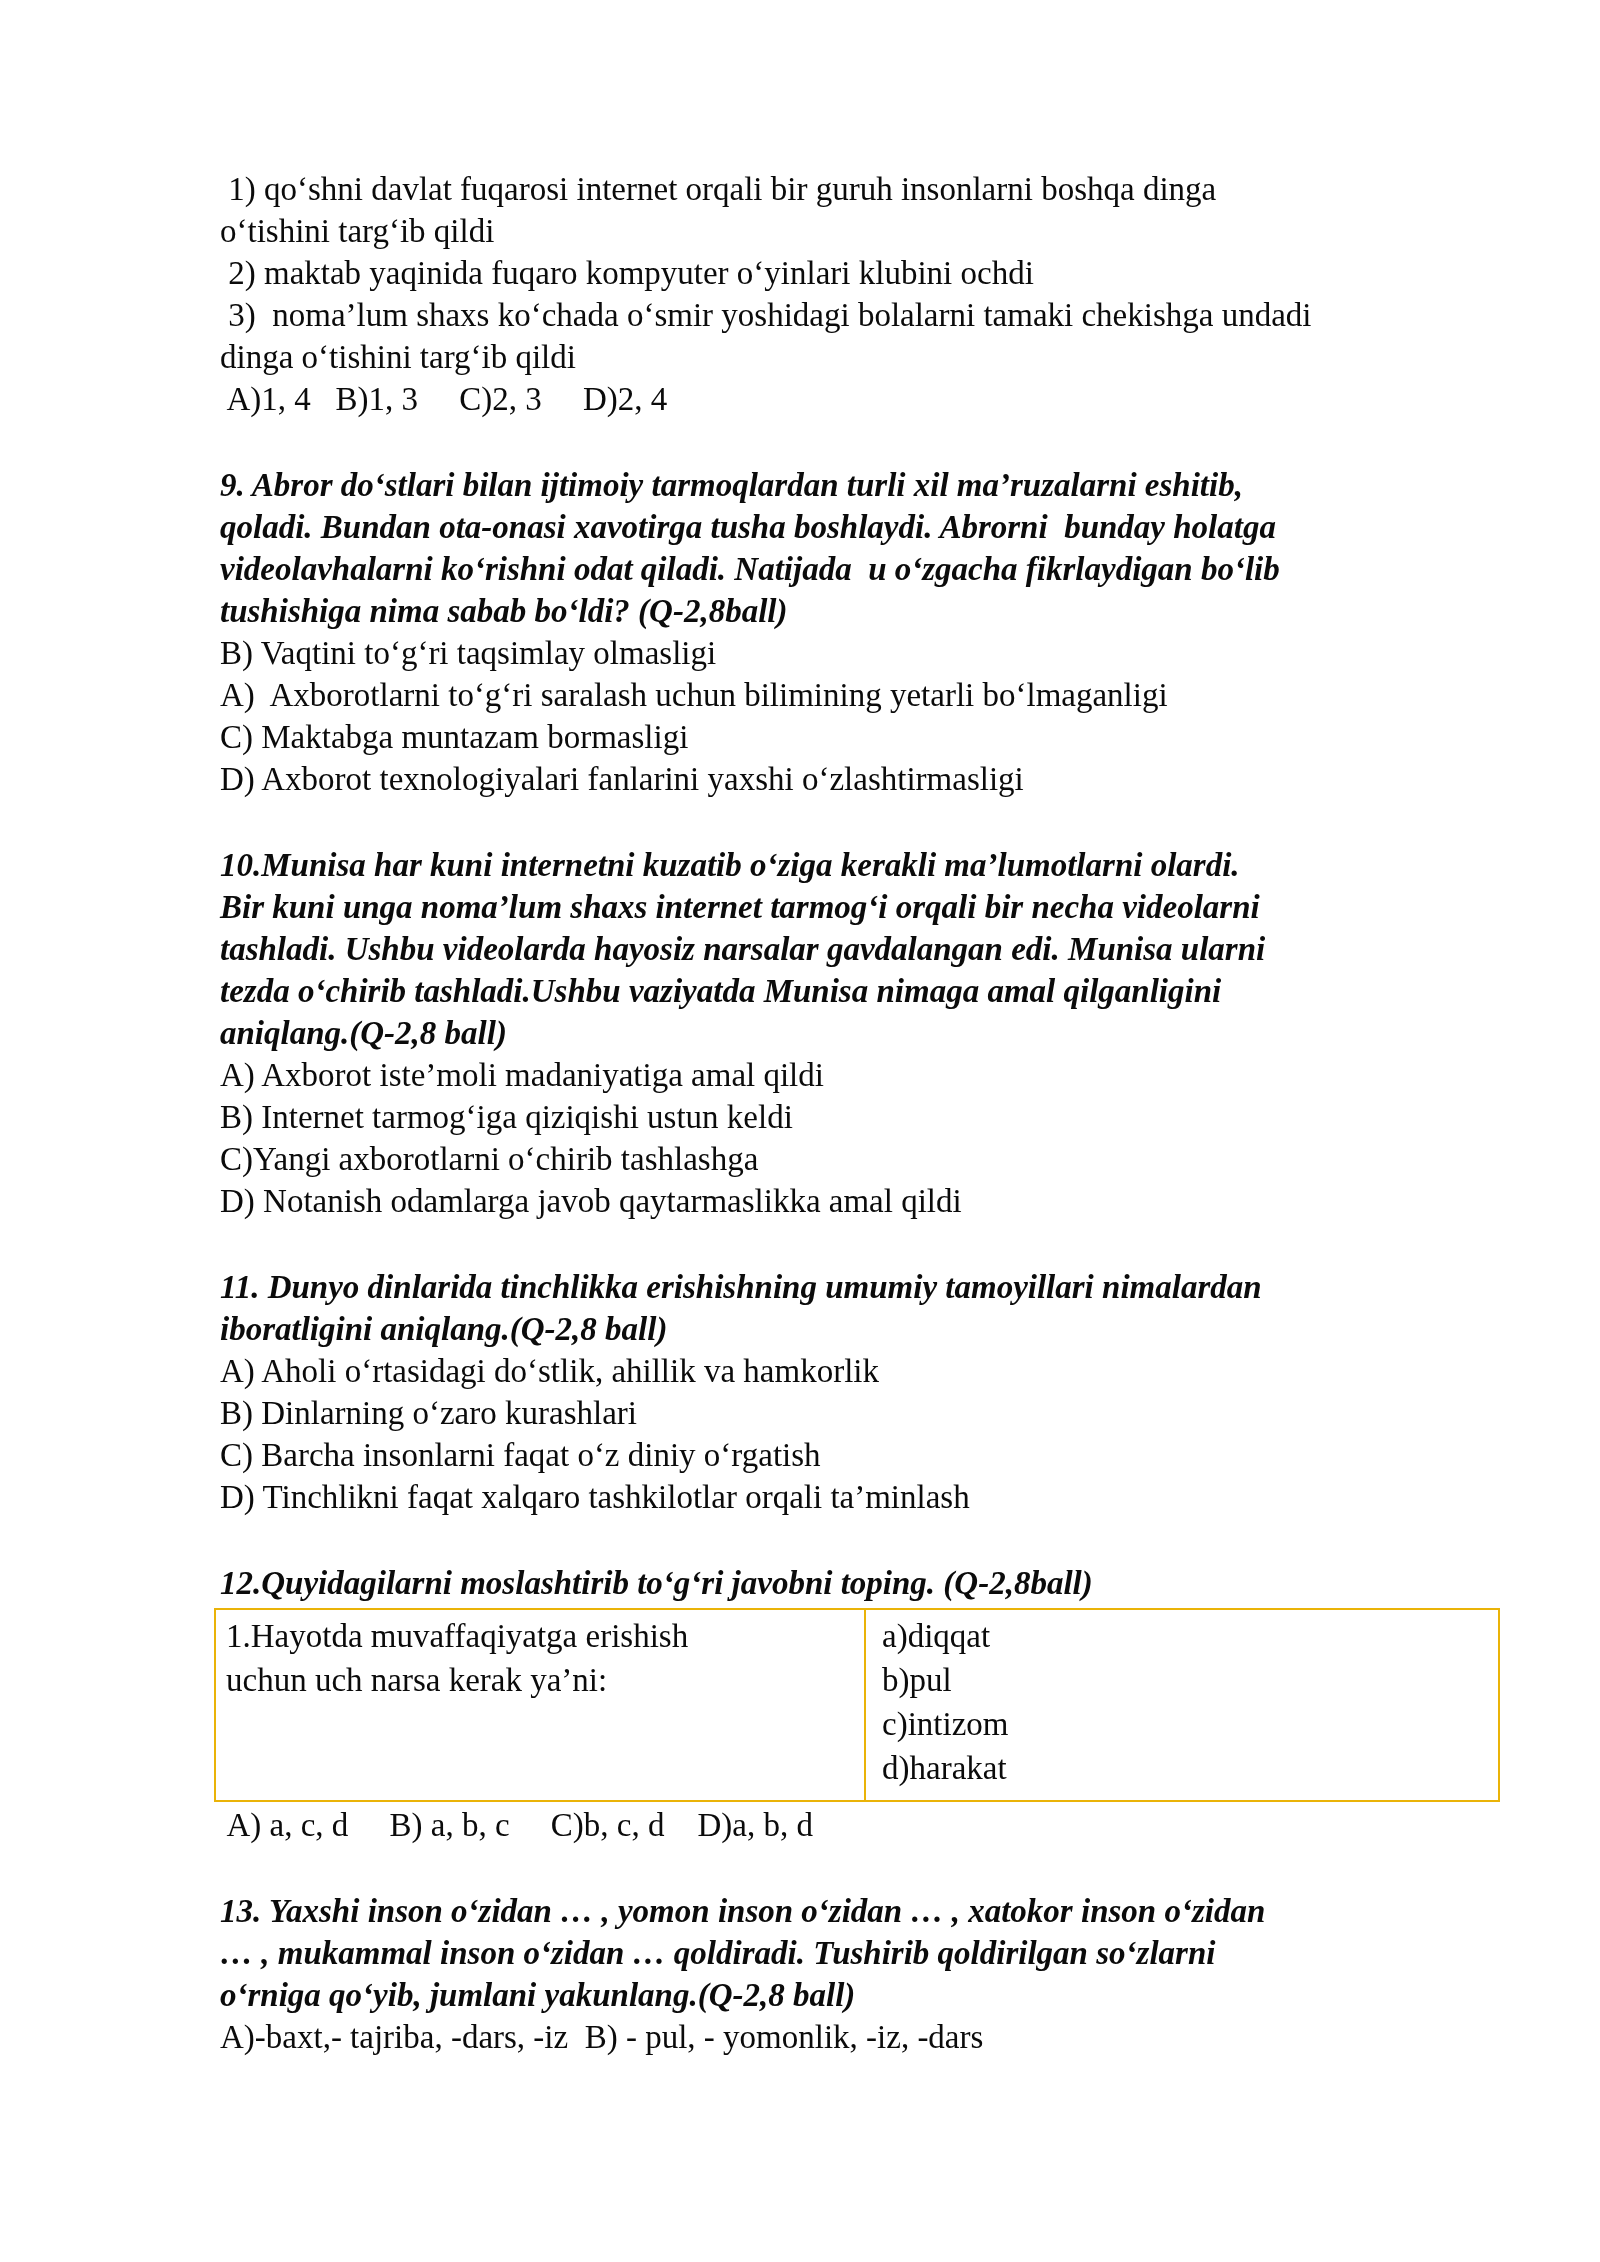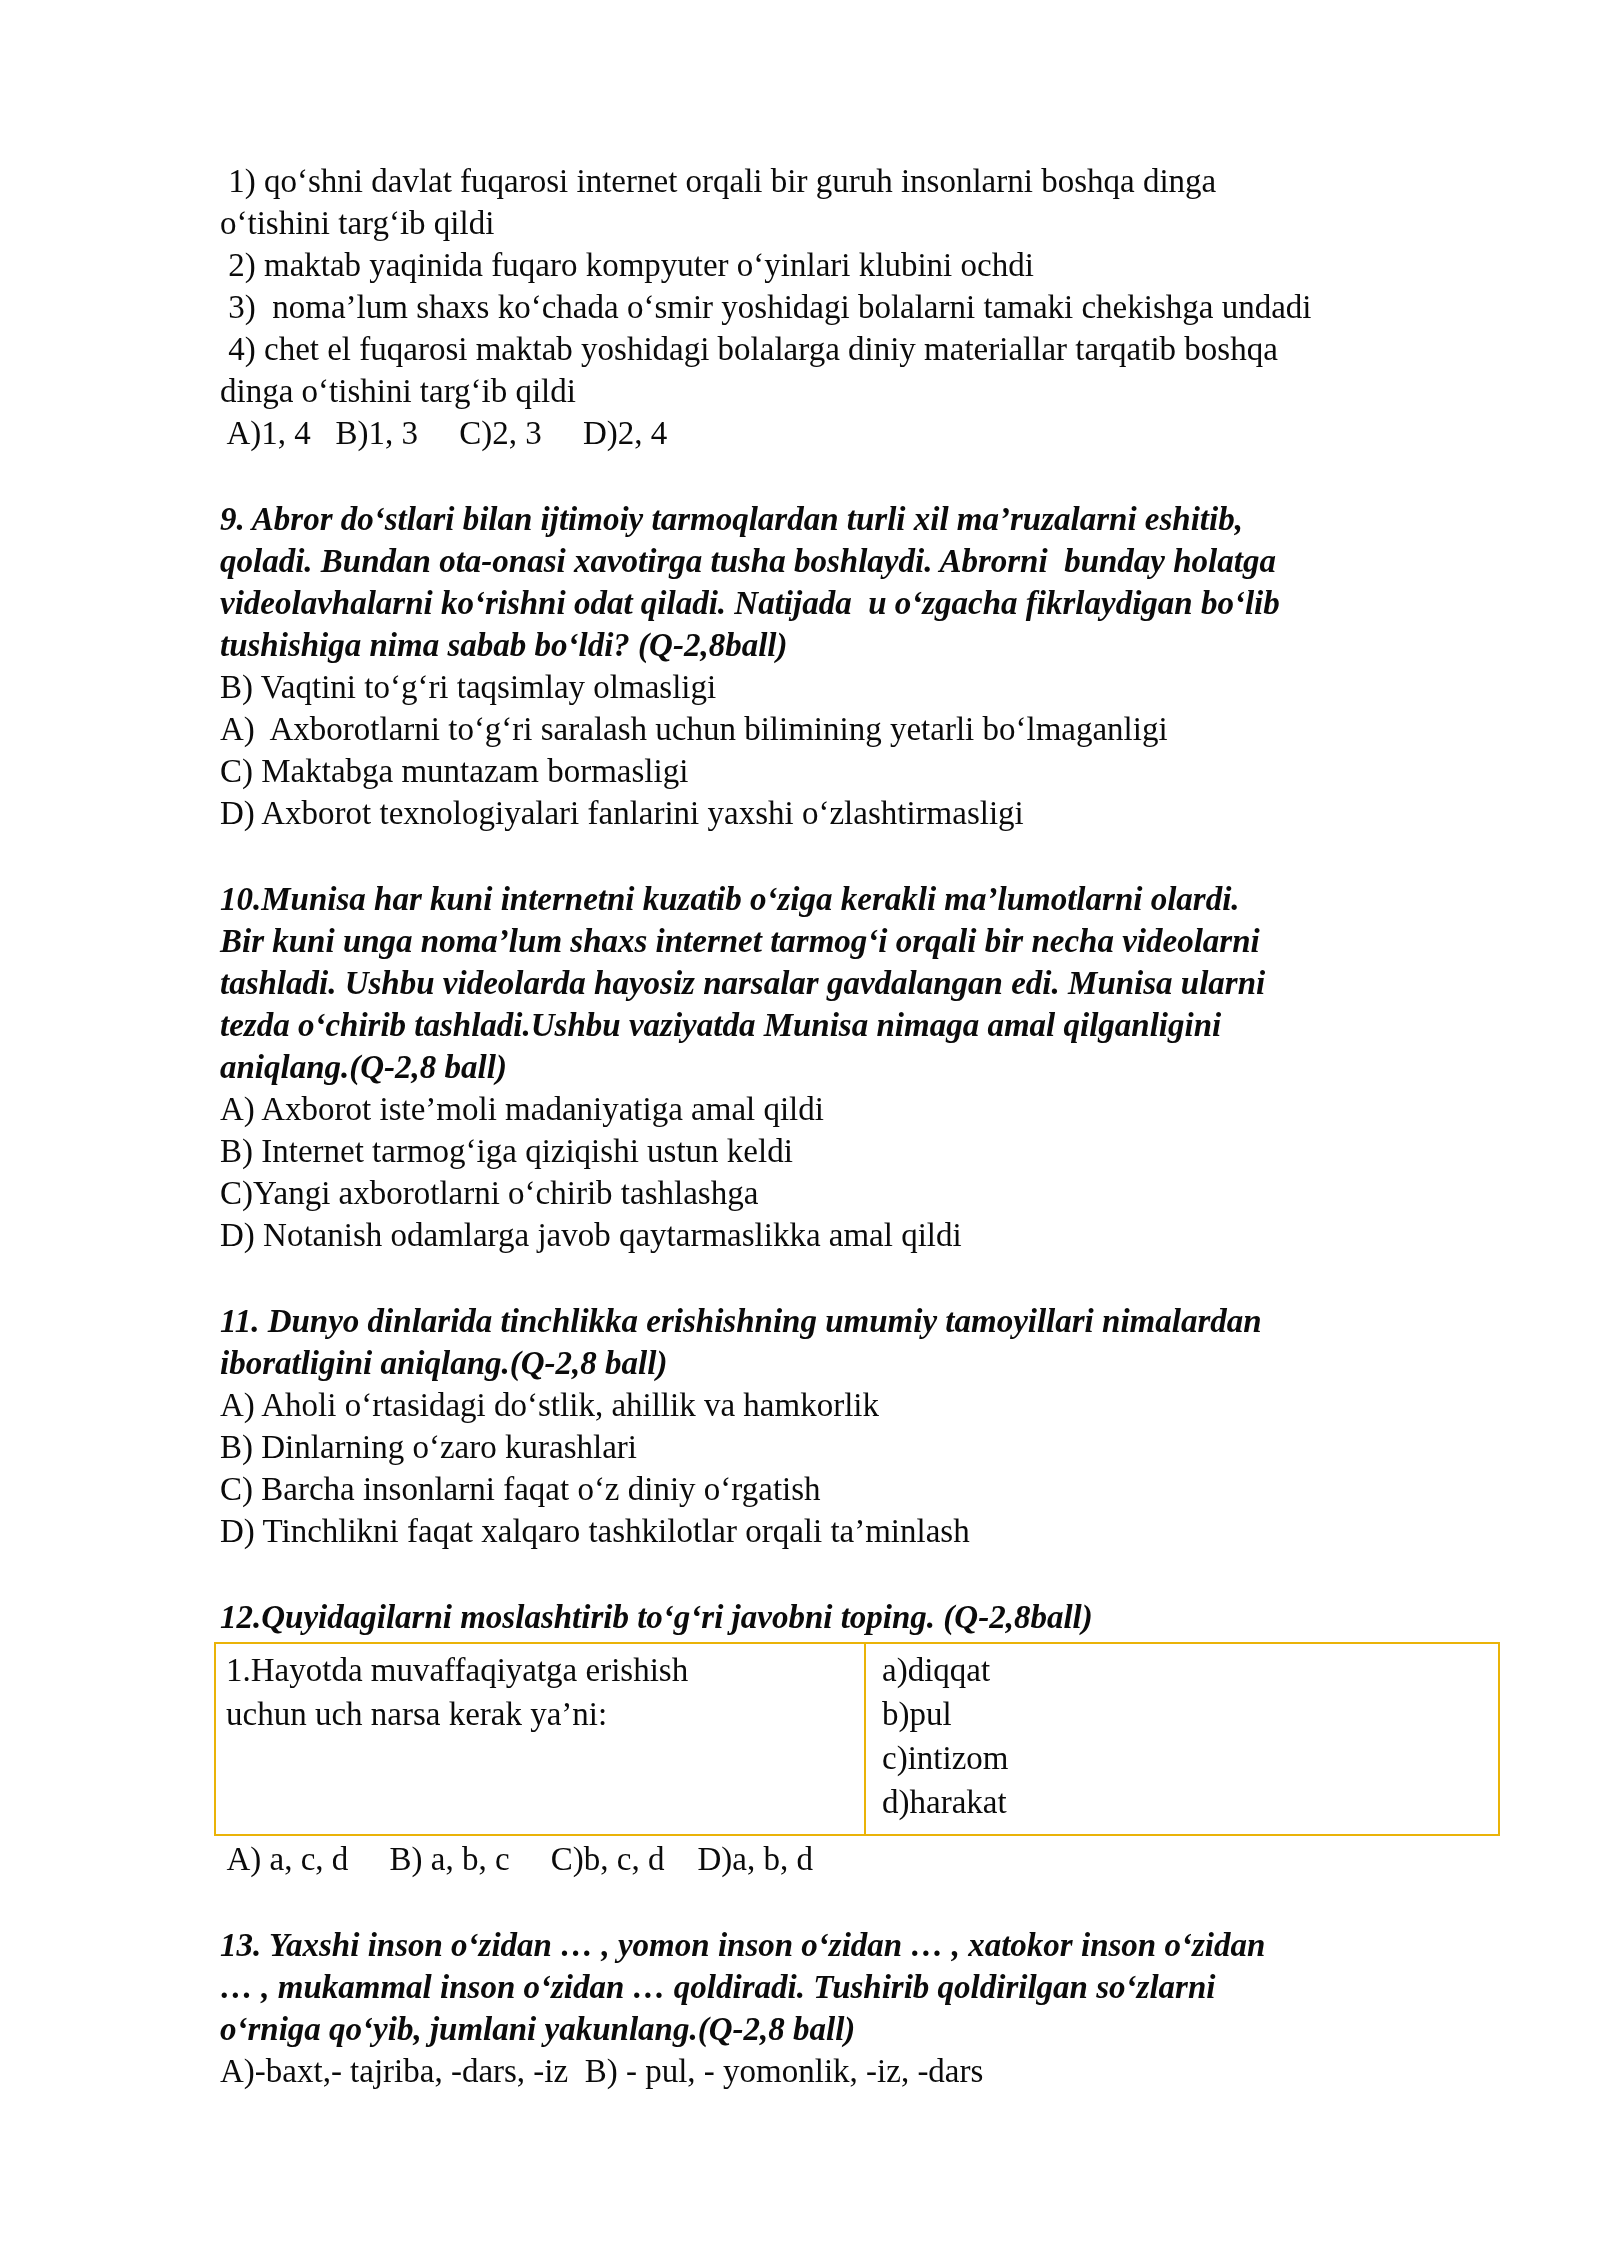--- a/index.html
+++ b/index.html
@@ -14,21 +14,21 @@
     font-family: "Liberation Serif", "DejaVu Serif", serif;
     color: #0b0b0b;
   }
   .page {
     box-sizing: border-box;
     width: 1600px;
     height: 2262px;
     padding: 152px 110px 0 220px;
   }
   section.block {
-    margin: 8px 0 44px 0;
+    margin: 16px 0 44px 0;
   }
   .lines .line {
     white-space: pre;
     font-size: 33px;
     line-height: 42px;
   }
   .lines.bold .line {
     font-weight: 700;
     font-style: italic;
   }
@@ -53,21 +53,20 @@
 <body>
 
 <div class="page">
 
   <section class="block">
     <div class="lines normal">
         <div class="line"> 1) qo‘shni davlat fuqarosi internet orqali bir guruh insonlarni boshqa dinga</div>
         <div class="line">o‘tishini targ‘ib qildi</div>
         <div class="line"> 2) maktab yaqinida fuqaro kompyuter o‘yinlari klubini ochdi</div>
         <div class="line"> 3)  noma’lum shaxs ko‘chada o‘smir yoshidagi bolalarni tamaki chekishga undadi</div>
-        <div class="line"> 4) chet el fuqarosi maktab yoshidagi bolalarga diniy materiallar tarqatib boshqa</div>
         <div class="line">dinga o‘tishini targ‘ib qildi</div>
         <div class="line"> A)1, 4   B)1, 3     C)2, 3     D)2, 4</div>
       </div>
   </section>
 
   <section class="block">
     <div class="lines bold">
         <div class="line">9. Abror do‘stlari bilan ijtimoiy tarmoqlardan turli xil ma’ruzalarni eshitib,</div>
         <div class="line">qoladi. Bundan ota-onasi xavotirga tusha boshlaydi. Abrorni  bunday holatga</div>
         <div class="line">videolavhalarni ko‘rishni odat qiladi. Natijada  u o‘zgacha fikrlaydigan bo‘lib</div>

